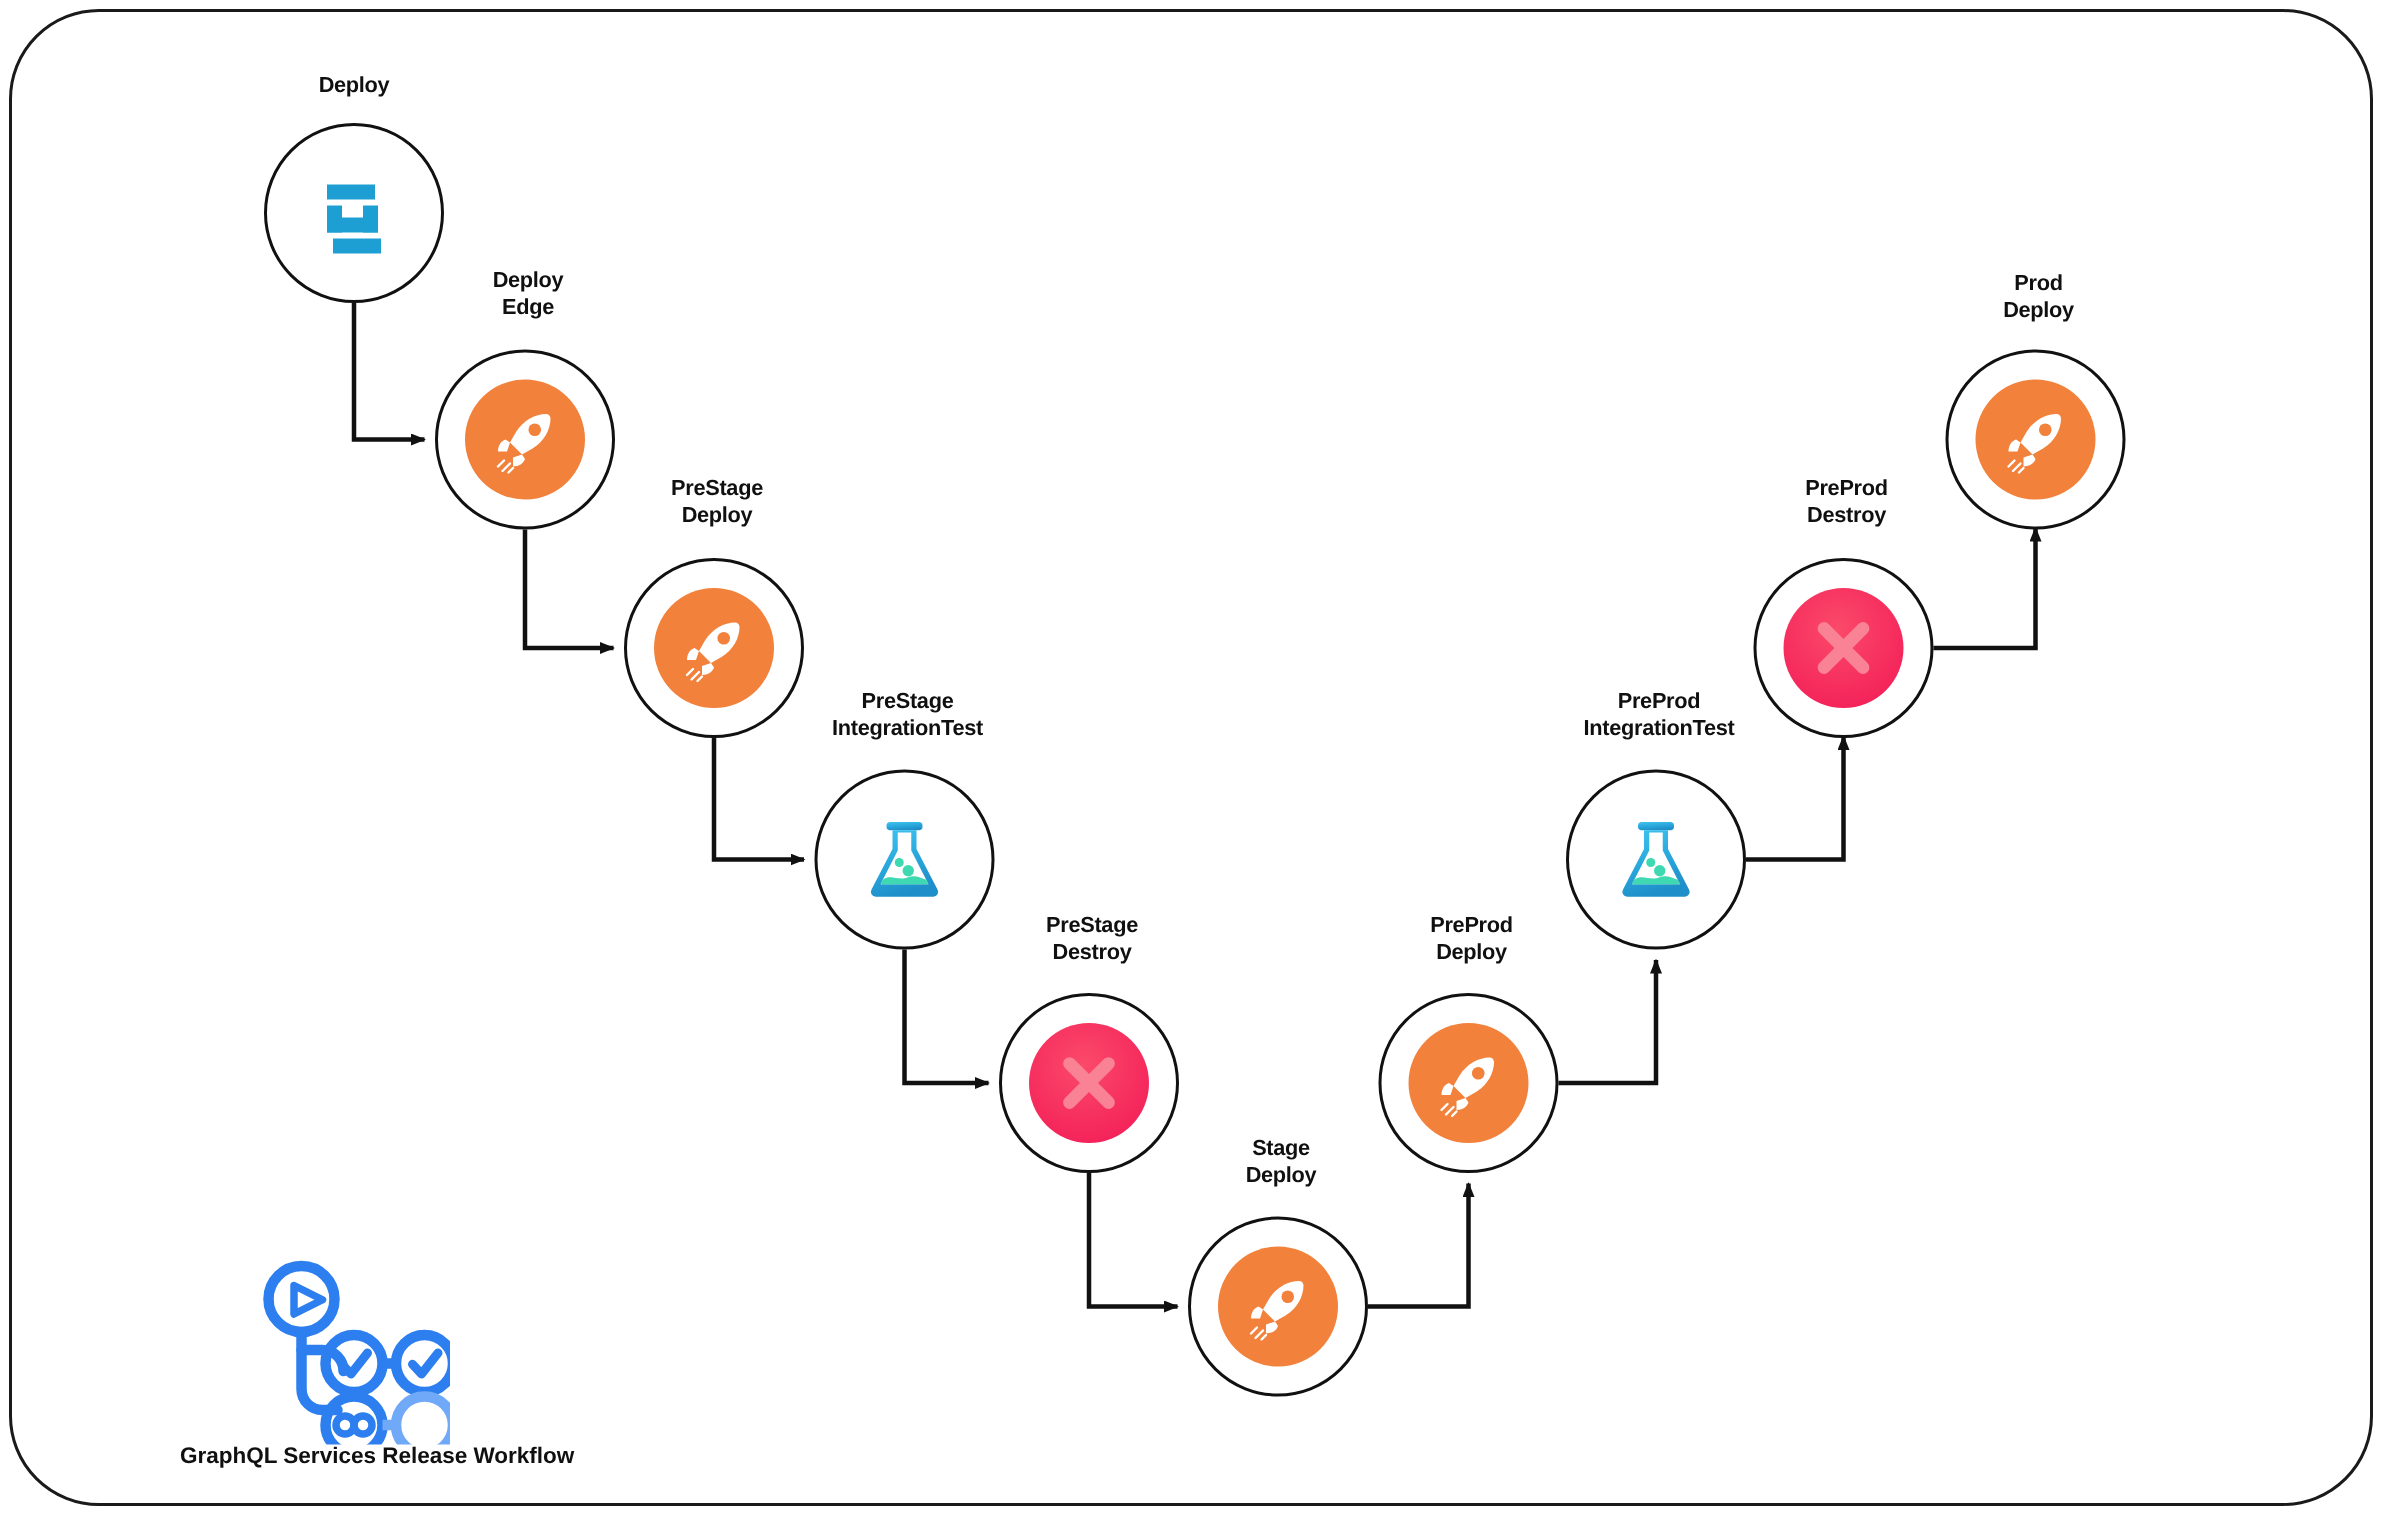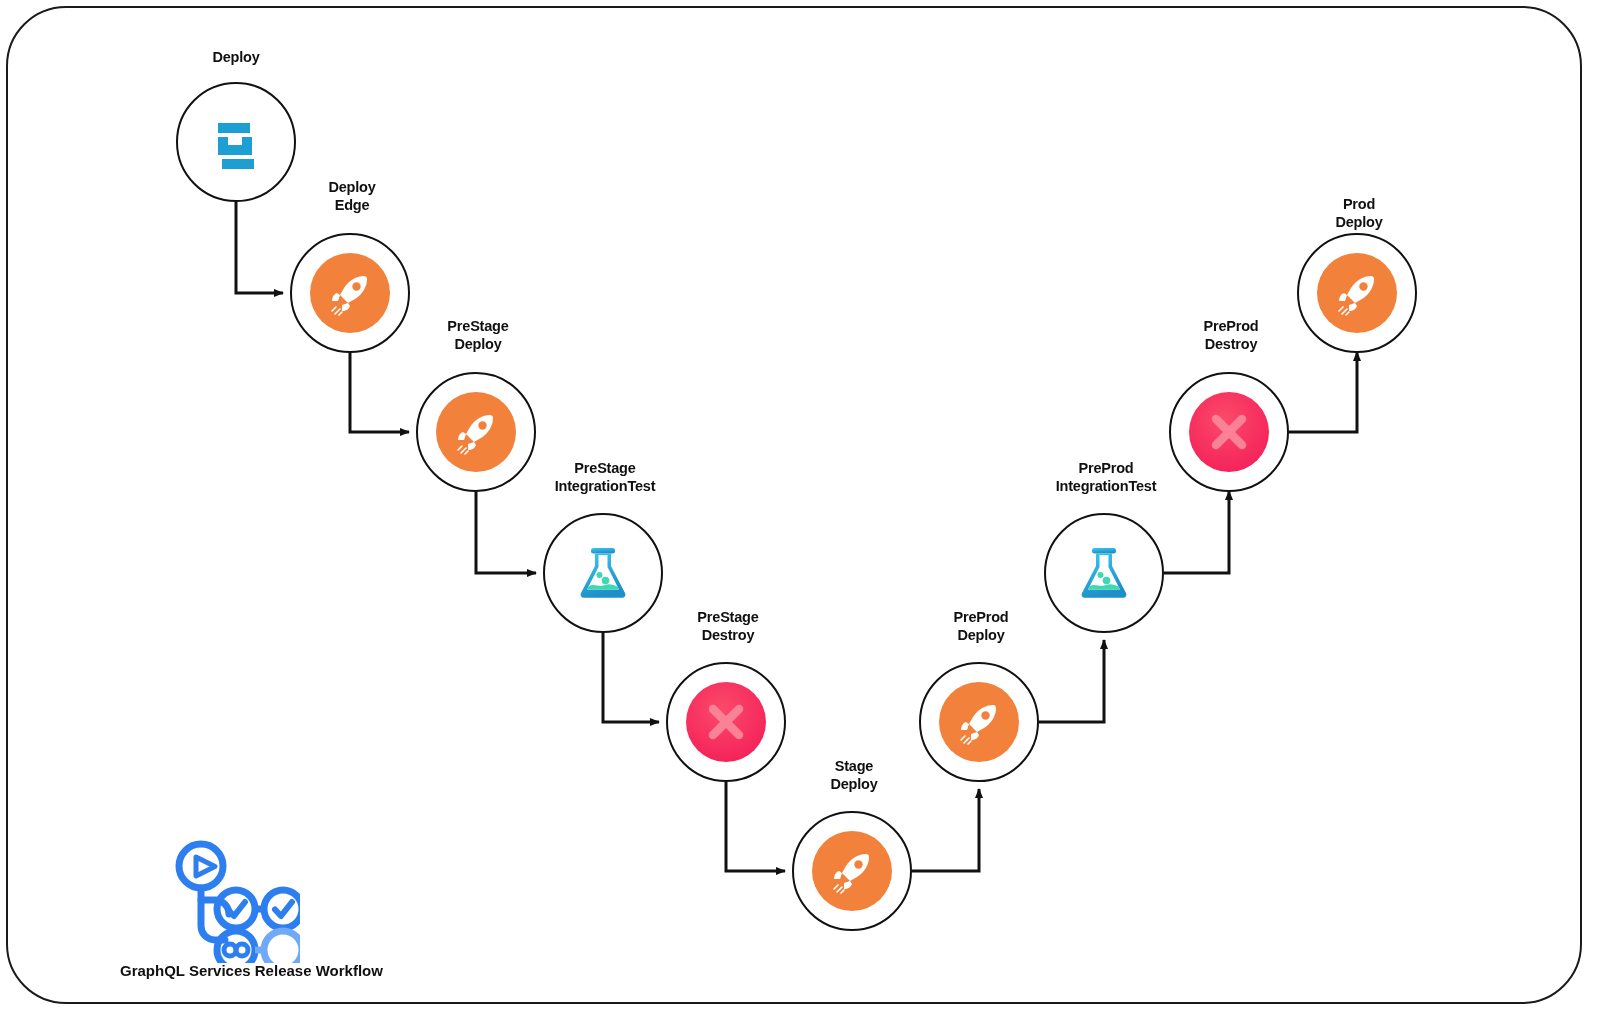--- a/index.html
+++ b/index.html
@@ -232,21 +232,21 @@
   <div class="node-label" style="left:1121px; top:317px;">PreProd
 Destroy</div>
   <div class="node" style="left:1169px; top:372px;">
     <div class="icon-disc disc-red">
       <svg width="52" height="52" viewBox="0 0 52 52">
         <path d="M13,13 L39,39 M39,13 L13,39" stroke="#FA8295" stroke-width="8.5" stroke-linecap="round"></path>
       </svg>
     </div>
   </div>
 
-  <div class="node-label" style="left:1249px; top:195px;">Prod
+  <div class="node-label" style="left:1249px; top:180px;">Prod
 Deploy</div>
   <div class="node" style="left:1297px; top:233px;">
     <div class="icon-disc disc-orange">
       <svg width="48" height="48" viewBox="0 0 48 48">
         <path d="M38,7 C31,7 23,11 18,19 L14,26 L22,34 L29,30 C37,25 41,17 41,10 C41,8.3 39.7,7 38,7 Z" fill="#ffffff"></path>
         <circle cx="30.5" cy="17.5" r="4.2" fill="#F2813C"></circle>
         <path d="M14,26 L11,24 C8,25 6,28 6,32 L12,32 Z" fill="#ffffff"></path>
         <path d="M22,34 L24,37 C23,40 20,42 16,42 L16,36 Z" fill="#ffffff"></path>
         <path d="M10,38 L6,42 M14,40 L9,45 M16,43 L13,46" stroke="#ffffff" stroke-width="1.6" stroke-linecap="round"></path>
       </svg>

